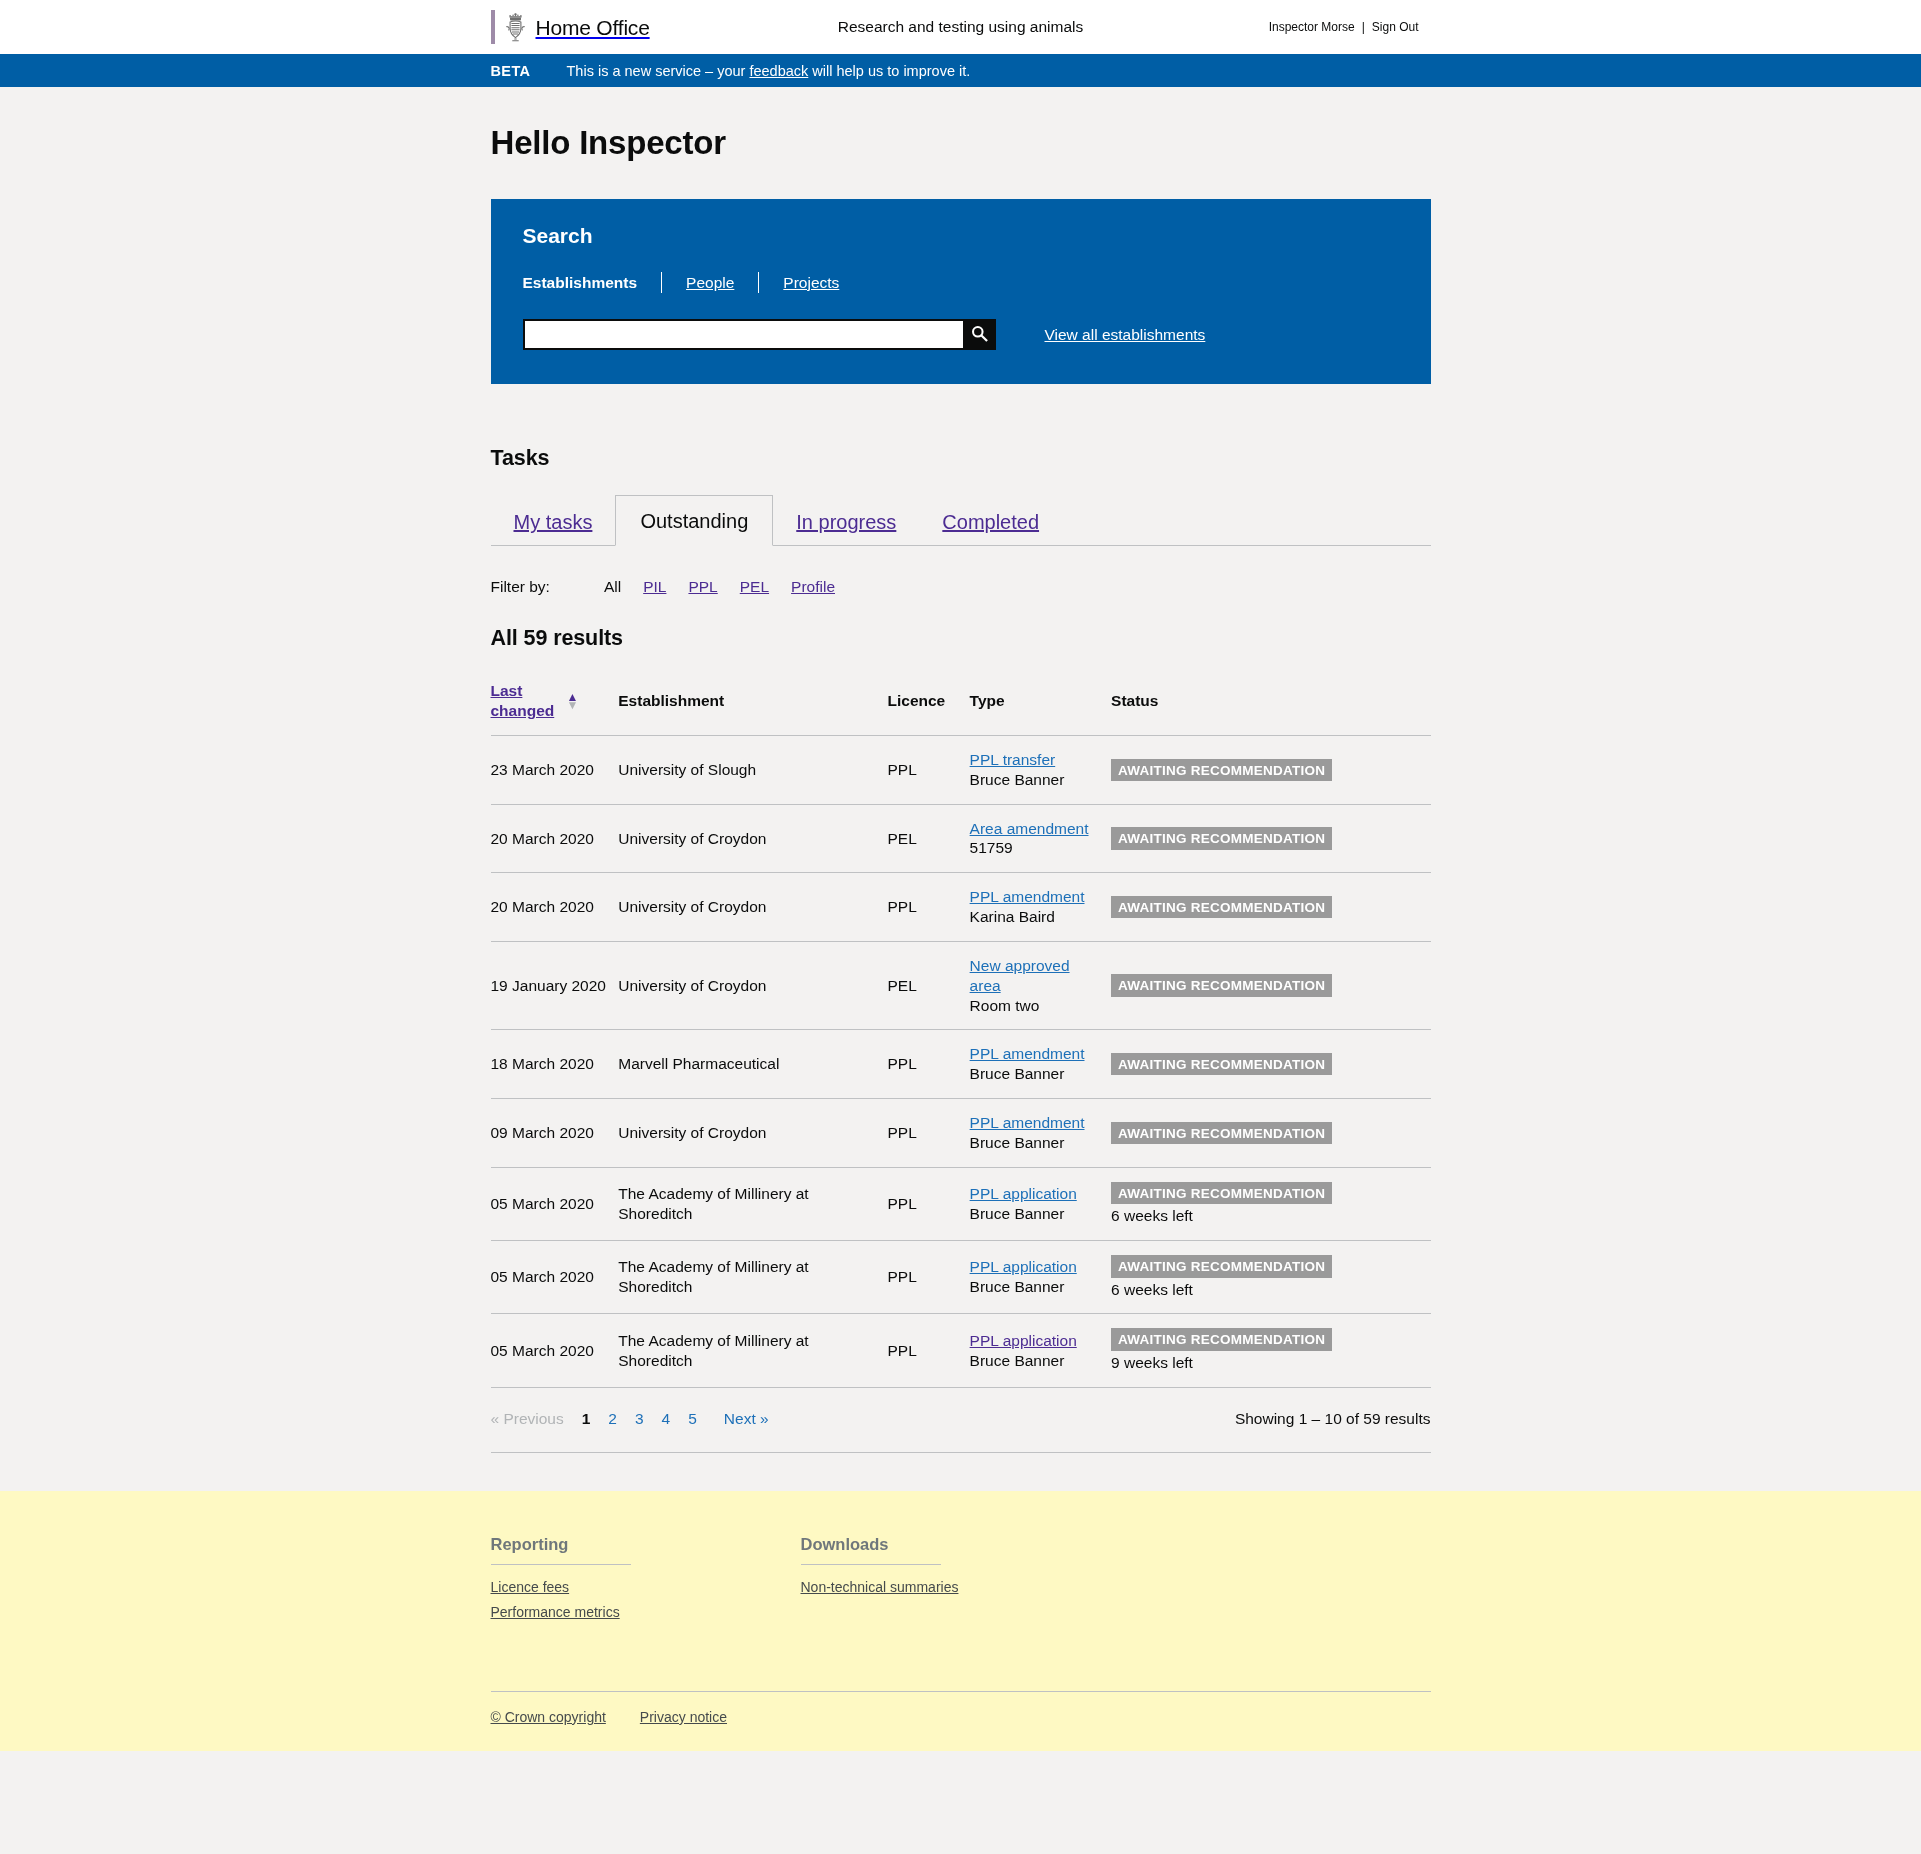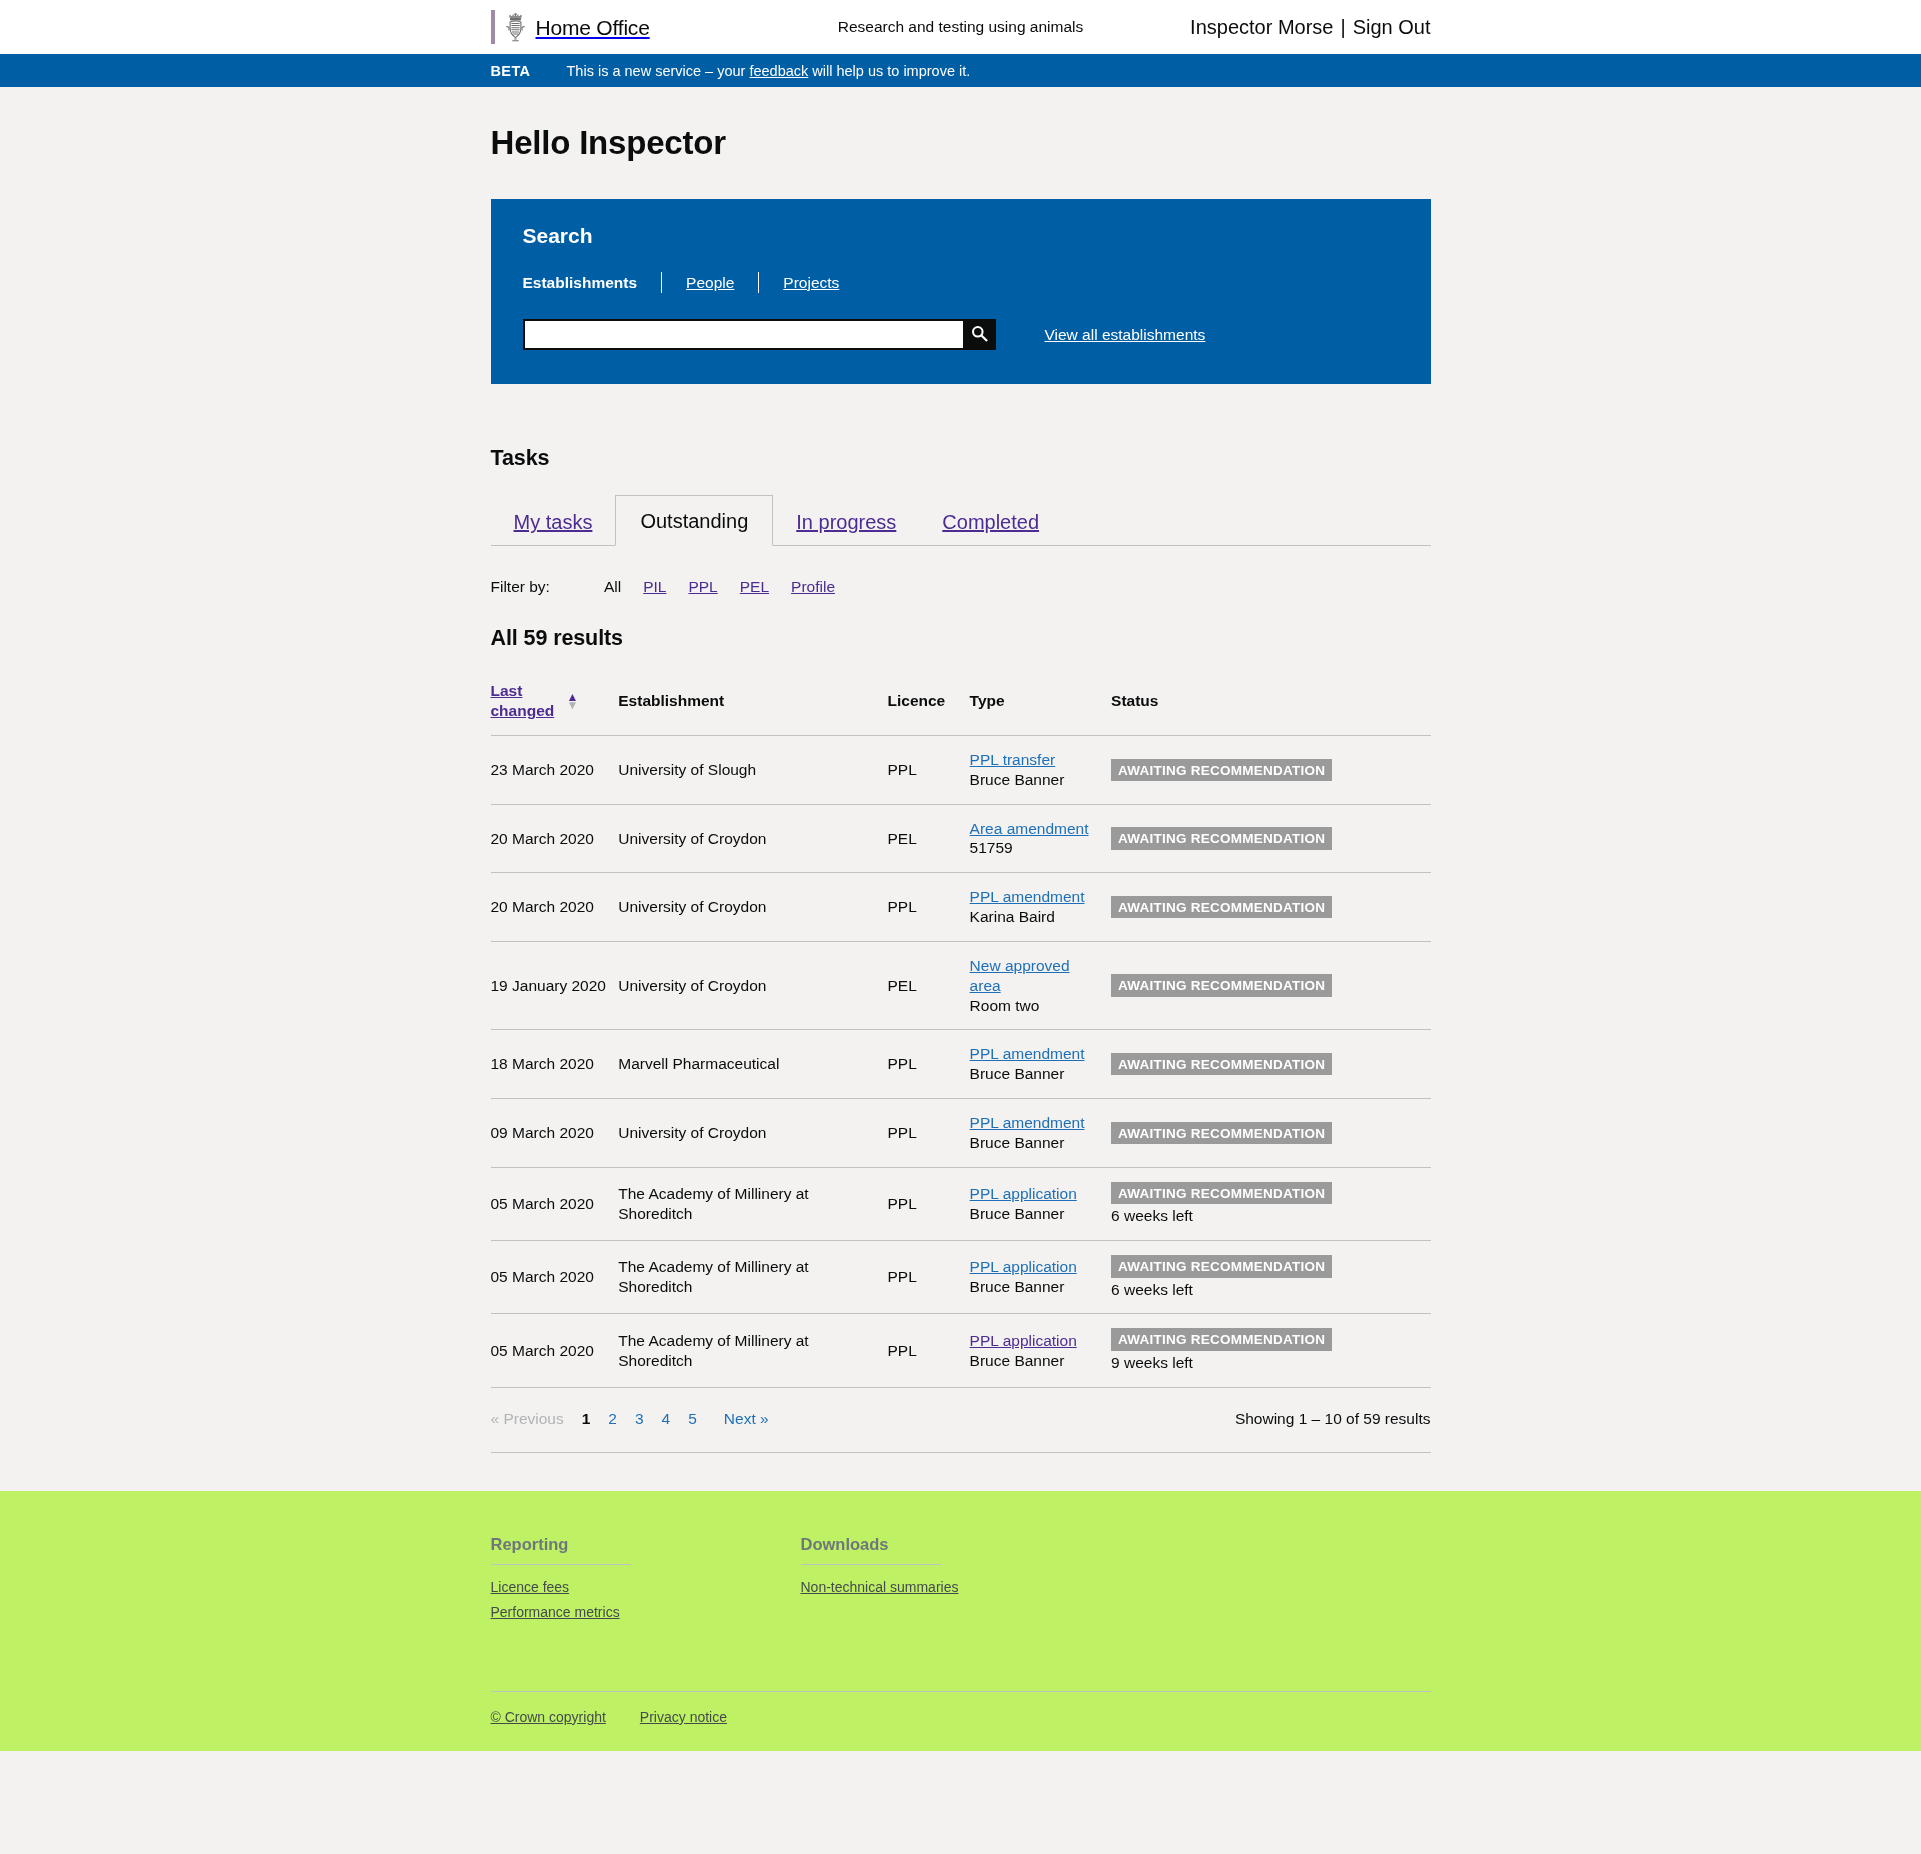--- a/index.html
+++ b/index.html
@@ -42,22 +42,22 @@
   .service-name {
     position: absolute;
     left: 50%;
     transform: translateX(-50%);
     font-size: 15.5px;
     color: #0b0c0c;
     white-space: nowrap;
   }
   .hdr-right {
     position: absolute;
-    right: 0;
-    font-size: 20px;
+    right: 12px;
+    font-size: 12px;
     color: #0b0c0c;
     white-space: nowrap;
   }
   .hdr-right a { color: #0b0c0c; text-decoration: none; }
   .hdr-sep { margin: 0 7px; color: #0b0c0c; }
 
   
   .phase-banner {
     background: #005ea5;
     height: 33px;
@@ -274,21 +274,21 @@
   }
   .pager { display: flex; align-items: center; font-size: 15.5px; }
   .pager-prev { color: #b1b4b6; margin-right: 18px; }
   .pager-num { color: #1d70b8; text-decoration: none; margin: 0 9px; }
   .pager-num.current { color: #0b0c0c; font-weight: bold; margin-left: 0; }
   .pager-next { color: #1d70b8; text-decoration: none; margin-left: 18px; }
   .showing { font-size: 15.5px; color: #0b0c0c; }
 
   
   .site-footer {
-    background: #bef264;
+    background: #fef9c3;
     padding: 44px 0 0 0;
     margin-top: 38px;
     min-height: 260px;
   }
   .footer-inner { width: 940px; margin: 0 auto; }
   .footer-cols { display: flex; }
   .footer-col { width: 140px; }
   .footer-col:first-child { margin-right: 170px; }
   .footer-col h3 {
     font-size: 16.5px;

